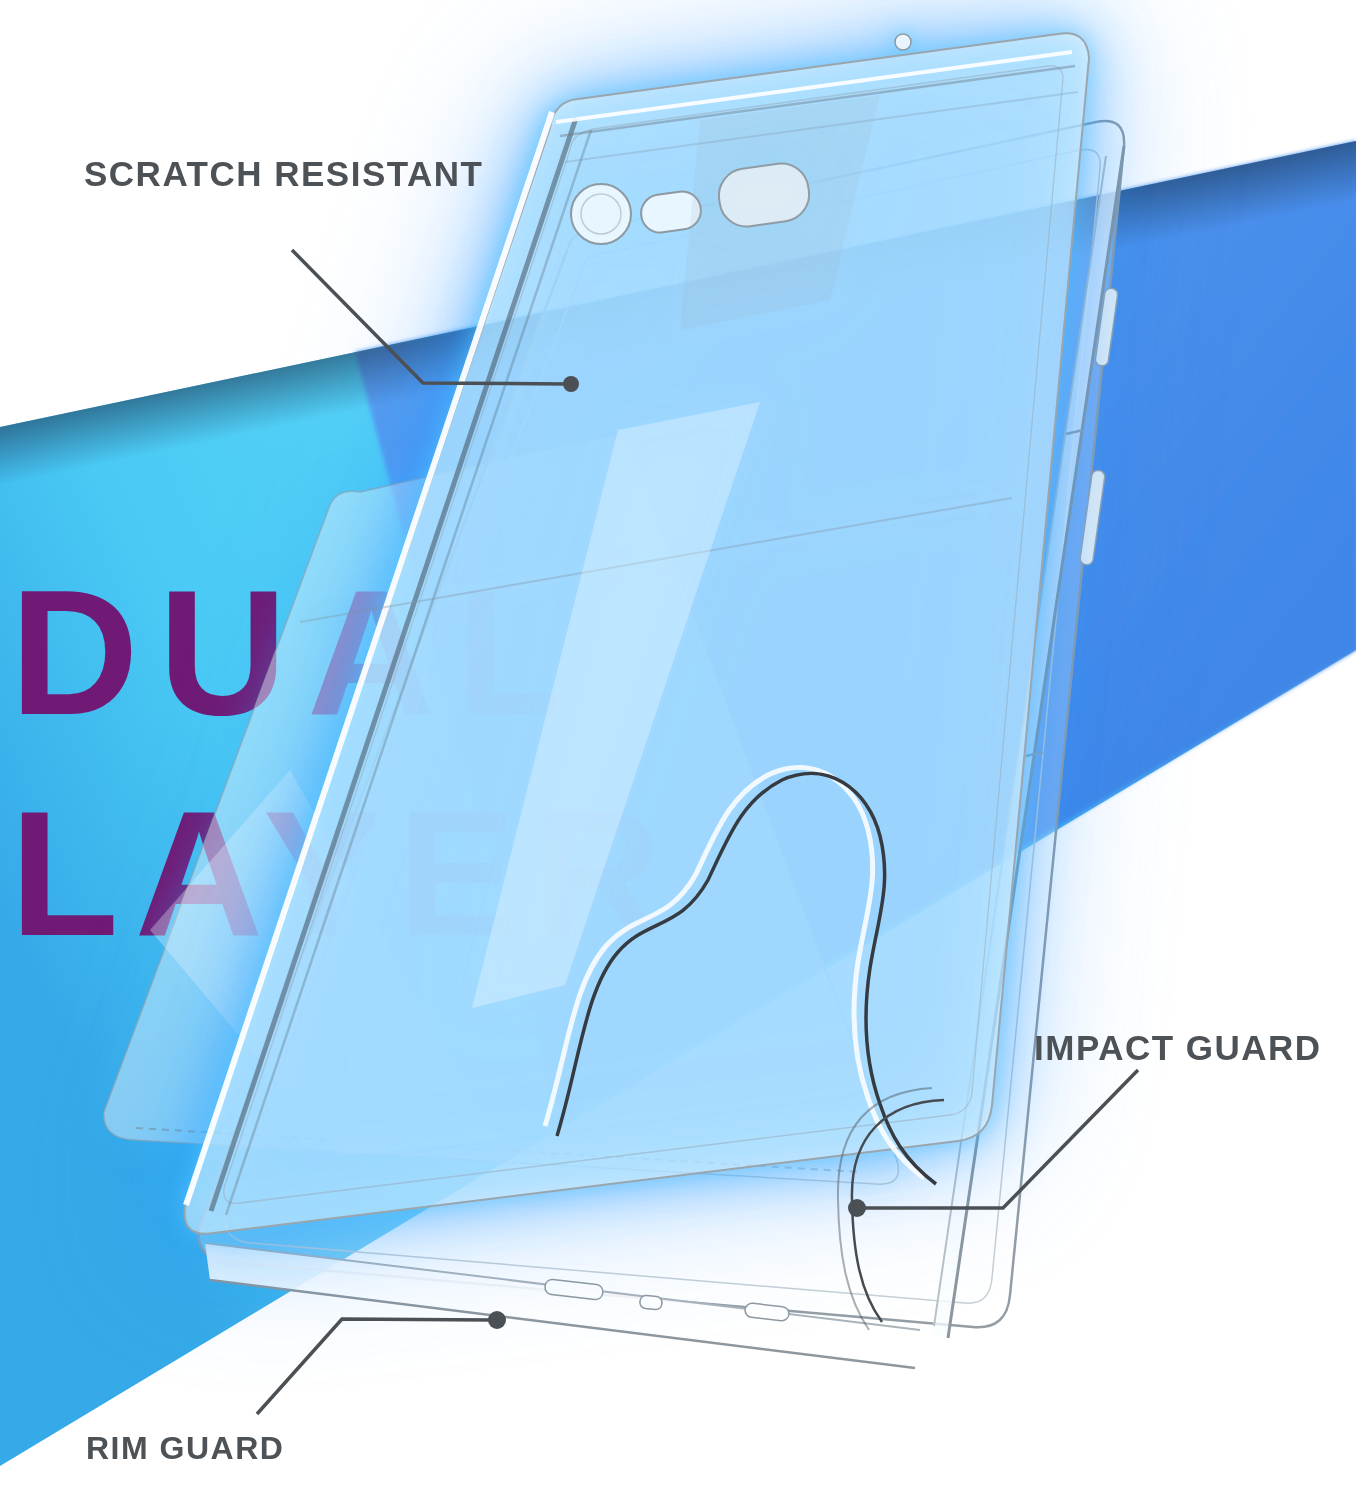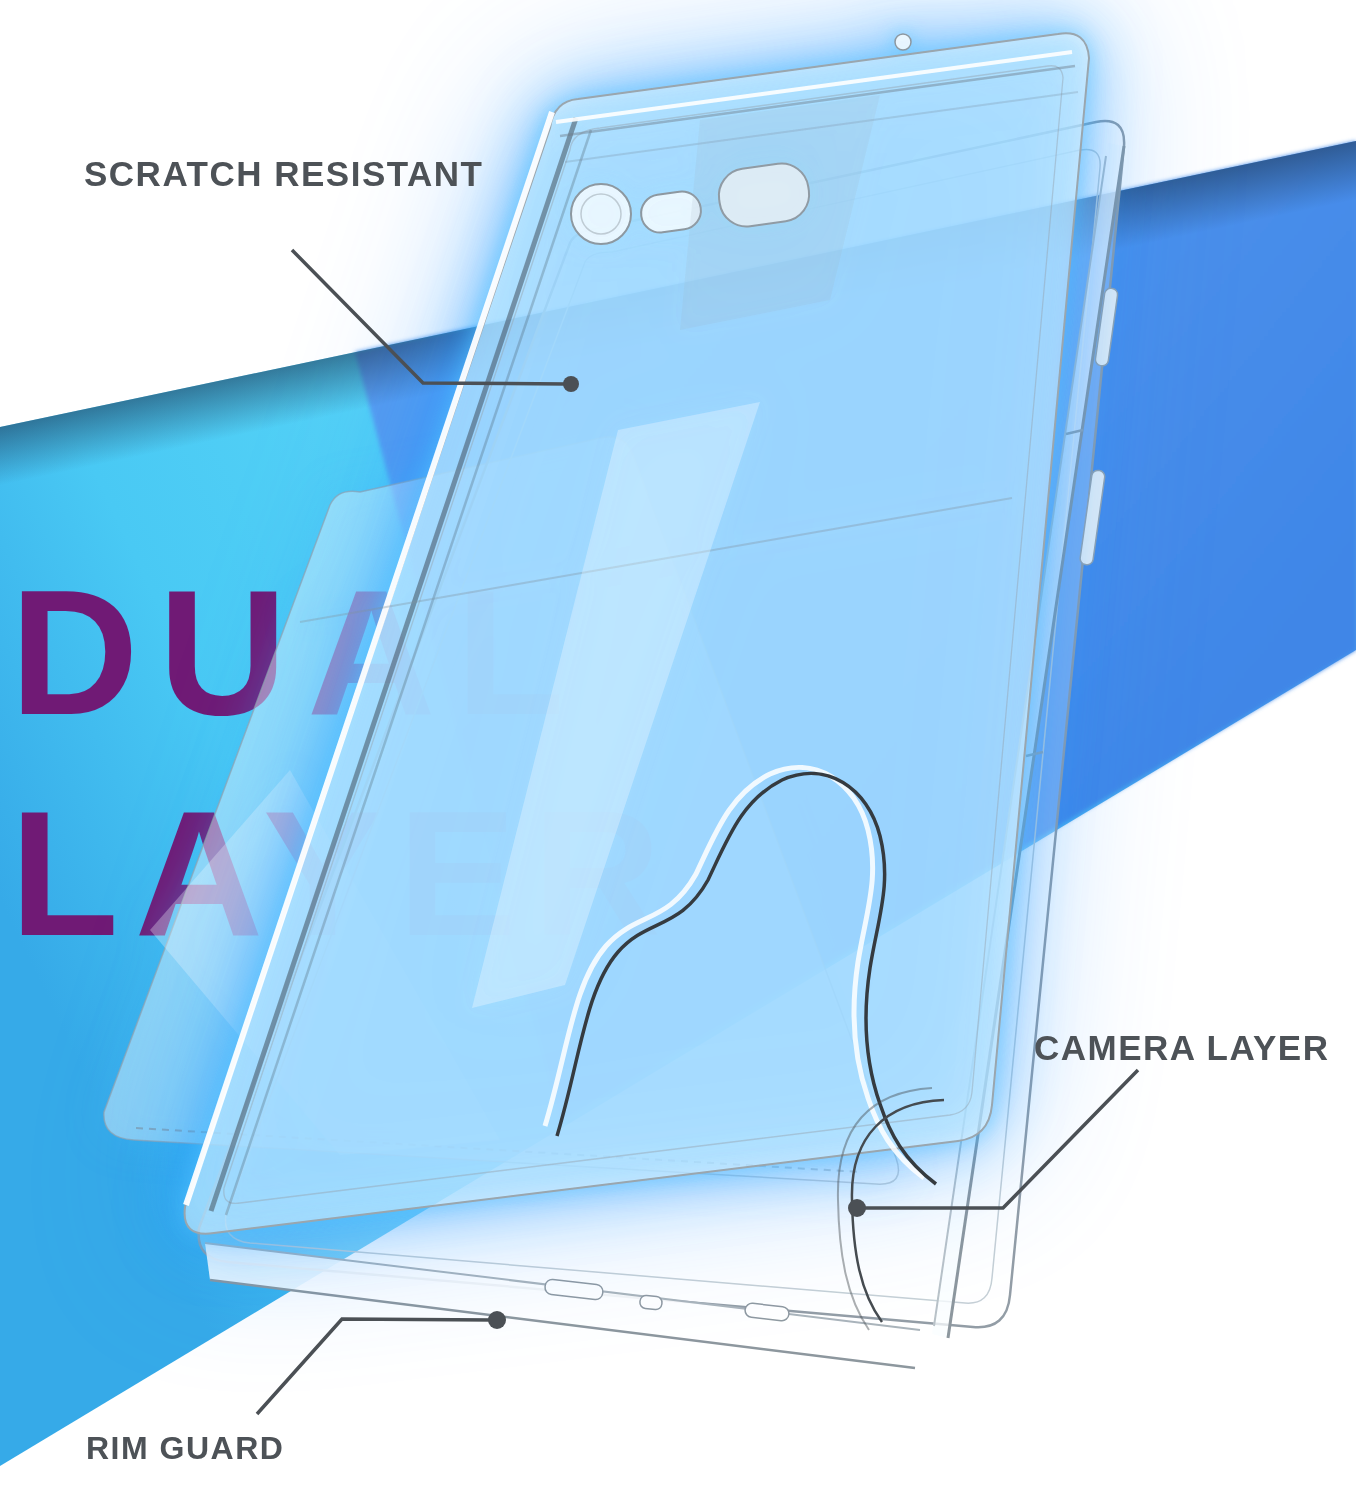--- a/index.html
+++ b/index.html
@@ -139,20 +139,20 @@
       <circle cx="857" cy="1208" r="9"></circle>
       <circle cx="497" cy="1320" r="9"></circle>
     </g>
   </svg>
 
   <div class="label" id="label-backplate">
     <div>SCRATCH RESISTANT</div>
   </div>
 
   <div class="label" id="label-camera">
-    <div>CAMERA LAYER</div>
+    <div>IMPACT GUARD</div>
   </div>
 
   <div class="label" id="label-rim">
     <div>RIM GUARD</div>
   </div>
 
 </div>
 
 </body></html>

